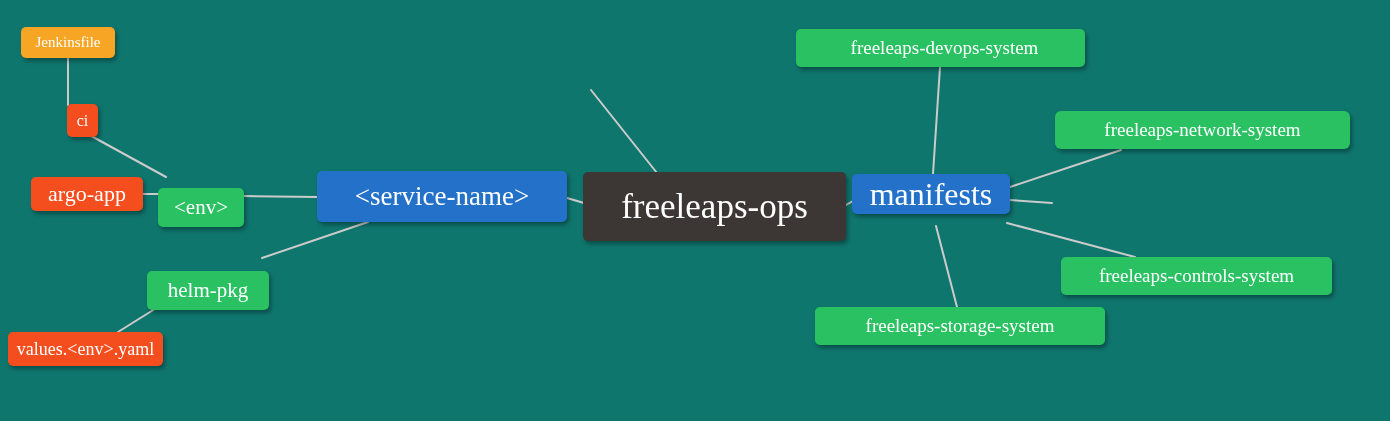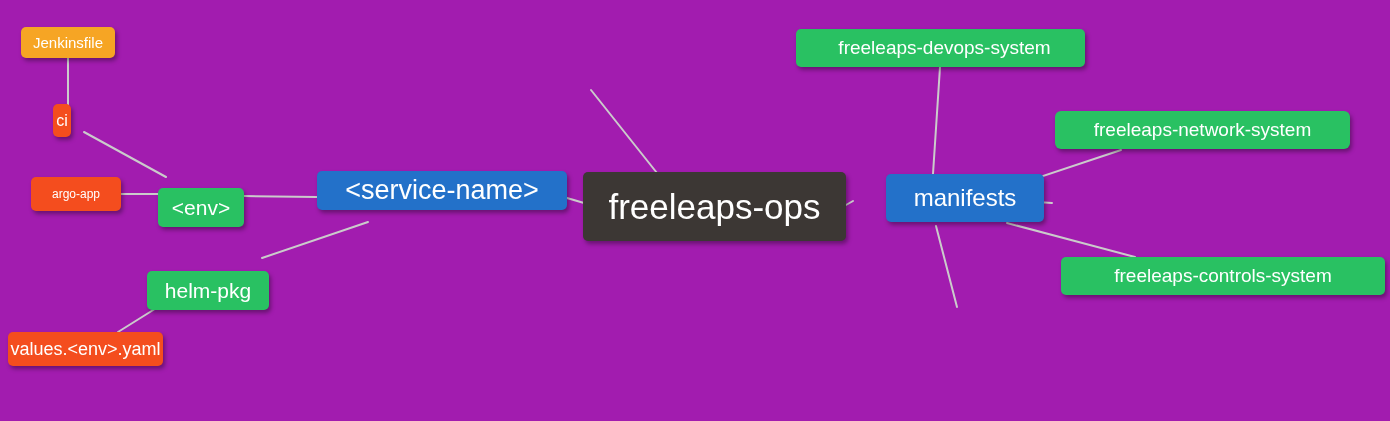--- a/index.html
+++ b/index.html
@@ -5,22 +5,23 @@
   html, body {
     margin: 0;
     padding: 0;
     background: #ffffff;
     font-family: "Liberation Sans", sans-serif;
   }
   .canvas {
     position: relative;
     width: 1390px;
     height: 421px;
-    background: #a21caf;
+    background: #0f766e;
     overflow: hidden;
+    font-family: Liberation Serif, serif;
   }
   .edges {
     position: absolute;
     left: 0;
     top: 0;
     width: 1390px;
     height: 421px;
   }
   .edges line {
     stroke: #cbcbcb;
@@ -63,38 +64,39 @@
     <line x1="846" y1="205" x2="853" y2="201"></line>
     <line x1="933" y1="174" x2="940" y2="67"></line>
     <line x1="1010" y1="187" x2="1121" y2="150"></line>
     <line x1="1010" y1="200" x2="1052" y2="203"></line>
     <line x1="1007" y1="223" x2="1135" y2="257"></line>
     <line x1="936" y1="226" x2="957" y2="307"></line>
   </svg>
 
   <div class="node c-orange" style="left:21px; top:27px; width:94px; height:31px; font-size:15px;">Jenkinsfile</div>
 
-  <div class="node c-red" style="left:53px; top:104px; width:18px; height:33px; font-size:16px;">ci</div>
+  <div class="node c-red" style="left:67px; top:104px; width:31px; height:33px; font-size:16px;">ci</div>
 
-  <div class="node c-red" style="left:31px; top:177px; width:90px; height:34px; font-size:12px;">argo-app</div>
+  <div class="node c-red" style="left:31px; top:177px; width:112px; height:34px; font-size:22px;">argo-app</div>
 
   <div class="node c-green" style="left:158px; top:188px; width:86px; height:39px; font-size:21px;">&lt;env&gt;</div>
 
   <div class="node c-green" style="left:147px; top:271px; width:122px; height:39px; font-size:21px;">helm-pkg</div>
 
   <div class="node c-red" style="left:8px; top:332px; width:155px; height:34px; font-size:18px;">values.&lt;env&gt;.yaml</div>
 
 
-  <div class="node c-blue" style="left:317px; top:171px; width:250px; height:39px; font-size:27px;">&lt;service-name&gt;</div>
+  <div class="node c-blue" style="left:317px; top:171px; width:250px; height:51px; font-size:27px;">&lt;service-name&gt;</div>
 
   <div class="node c-dark" style="left:583px; top:172px; width:263px; height:69px; font-size:35px;">freeleaps-ops</div>
 
-  <div class="node c-blue" style="left:852px; top:174px; width:158px; height:48px; font-size:24px;margin-left:34px;">manifests</div>
+  <div class="node c-blue" style="left:852px; top:174px; width:158px; height:40px; font-size:32px;">manifests</div>
 
   <div class="node c-green" style="left:796px; top:29px; width:289px; height:38px; font-size:19px;padding-left:8px;">freeleaps-devops-system</div>
 
   <div class="node c-green" style="left:1055px; top:111px; width:295px; height:38px; font-size:19px;border-radius:6px;">freeleaps-network-system</div>
 
 
-  <div class="node c-green" style="left:1061px; top:257px; width:324px; height:38px; font-size:19px;">freeleaps-controls-system</div>
+  <div class="node c-green" style="left:1061px; top:257px; width:271px; height:38px; font-size:19px;">freeleaps-controls-system</div>
 
+  <div class="node c-green" style="left:815px; top:307px; width:290px; height:38px; font-size:19px;">freeleaps-storage-system</div>
 
 </div>
 
 </body></html>

